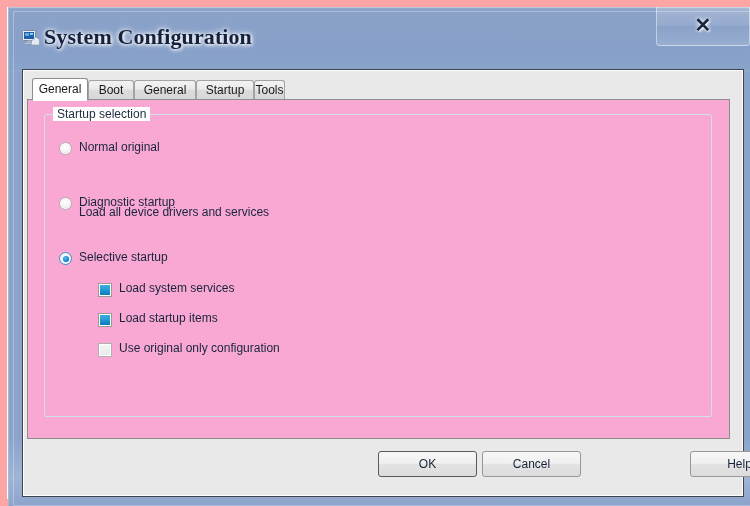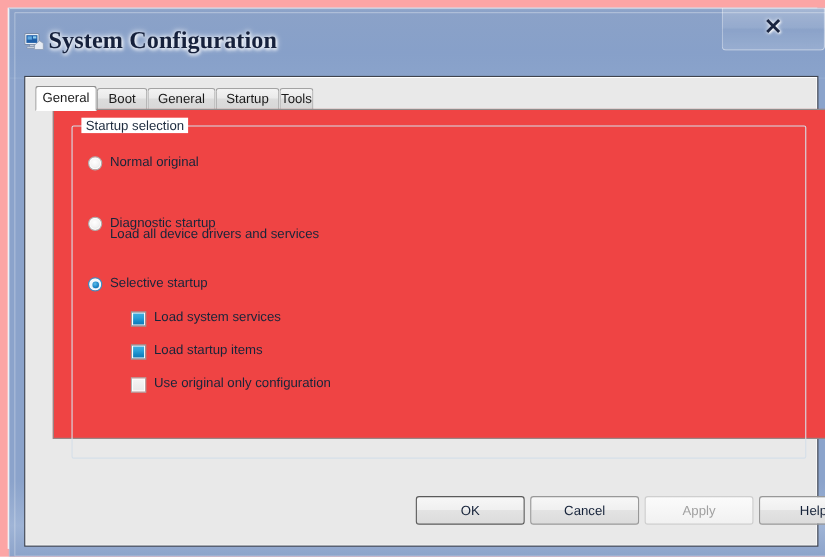--- a/index.html
+++ b/index.html
@@ -171,26 +171,26 @@
     background: #ffffff;
     border: 1px solid #8d8d8d;
     border-bottom: 1px solid #ffffff;
     line-height: 21px;
     z-index: 5;
   }
 
   
   #tabpanel {
     position: absolute;
-    left: 24px;
+    left: 3px;
     top: 28px;
     width: 703px;
-    height: 300px;
-    box-sizing: border-box;
-    background: #ef4444;
+    height: 340px;
+    box-sizing: border-box;
+    background: #f9a8d4;
     border: 1px solid #8d8d8d;
   }
 
   
   #groupbox {
     position: absolute;
     left: 16px;
     top: 14px;
     width: 668px;
     height: 303px;
@@ -410,23 +410,20 @@
           </div>
         </div>
 
         <div id="footer">
           <div class="dlgbutton default" style="left:310px;">
             <span>OK</span>
           </div>
           <div class="dlgbutton" style="left:414px;">
             <span>Cancel</span>
           </div>
-          <div class="dlgbutton disabled" style="left:518px;">
-            <span>Apply</span>
-          </div>
           <div class="dlgbutton" style="left:622px;">
             <span>Help</span>
           </div>
         </div>
 
       </div>
     </div>
 
   </div>
 </div>

